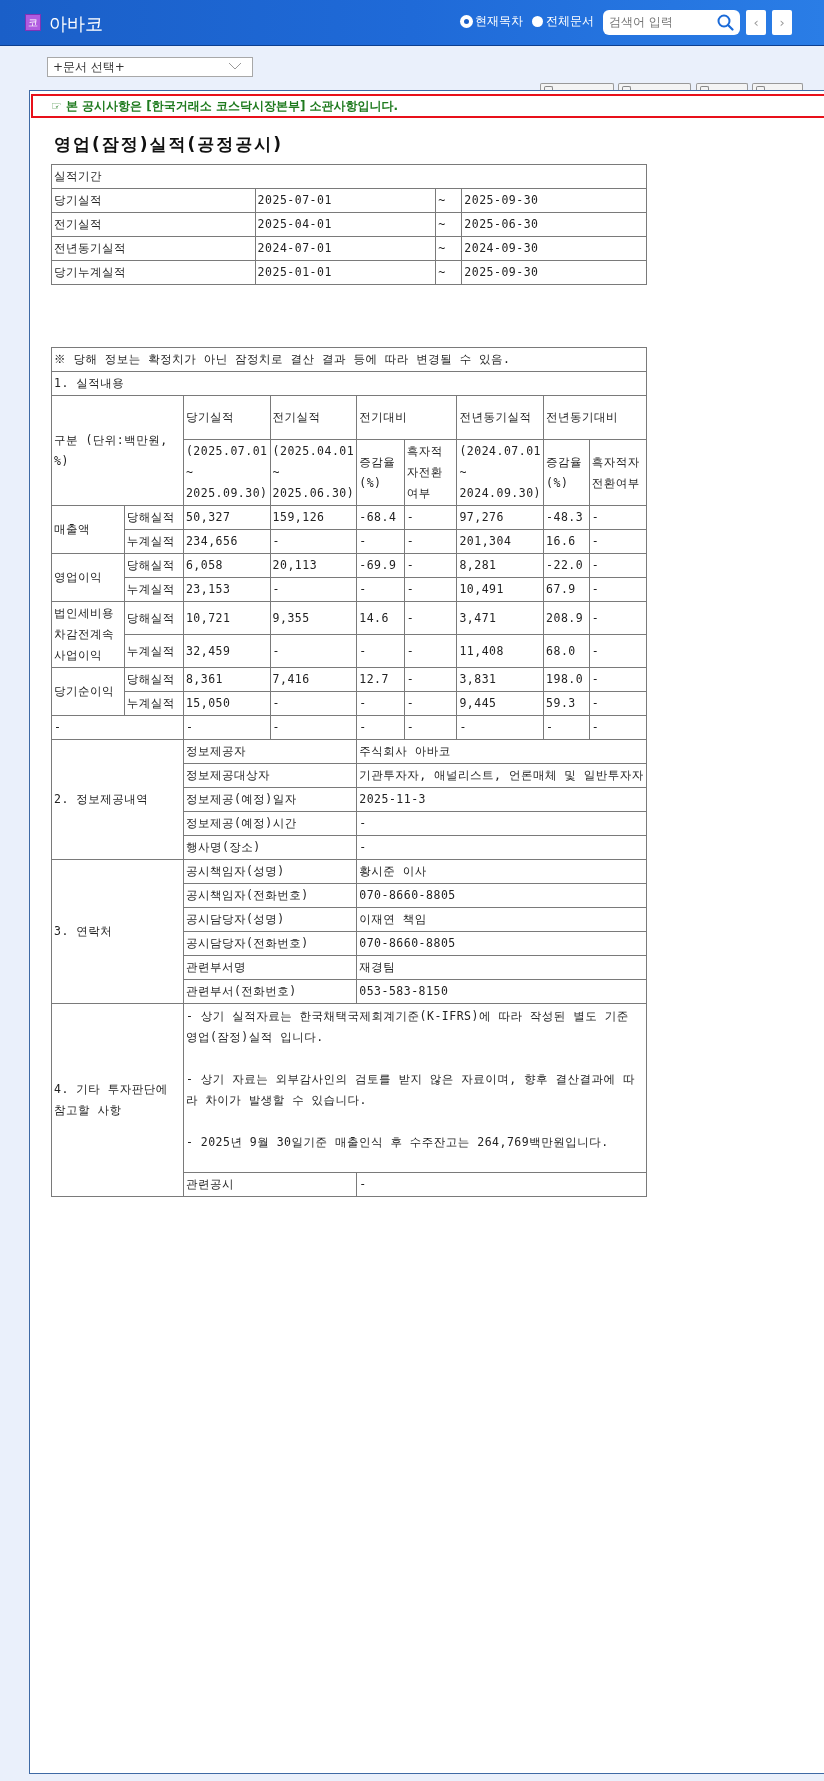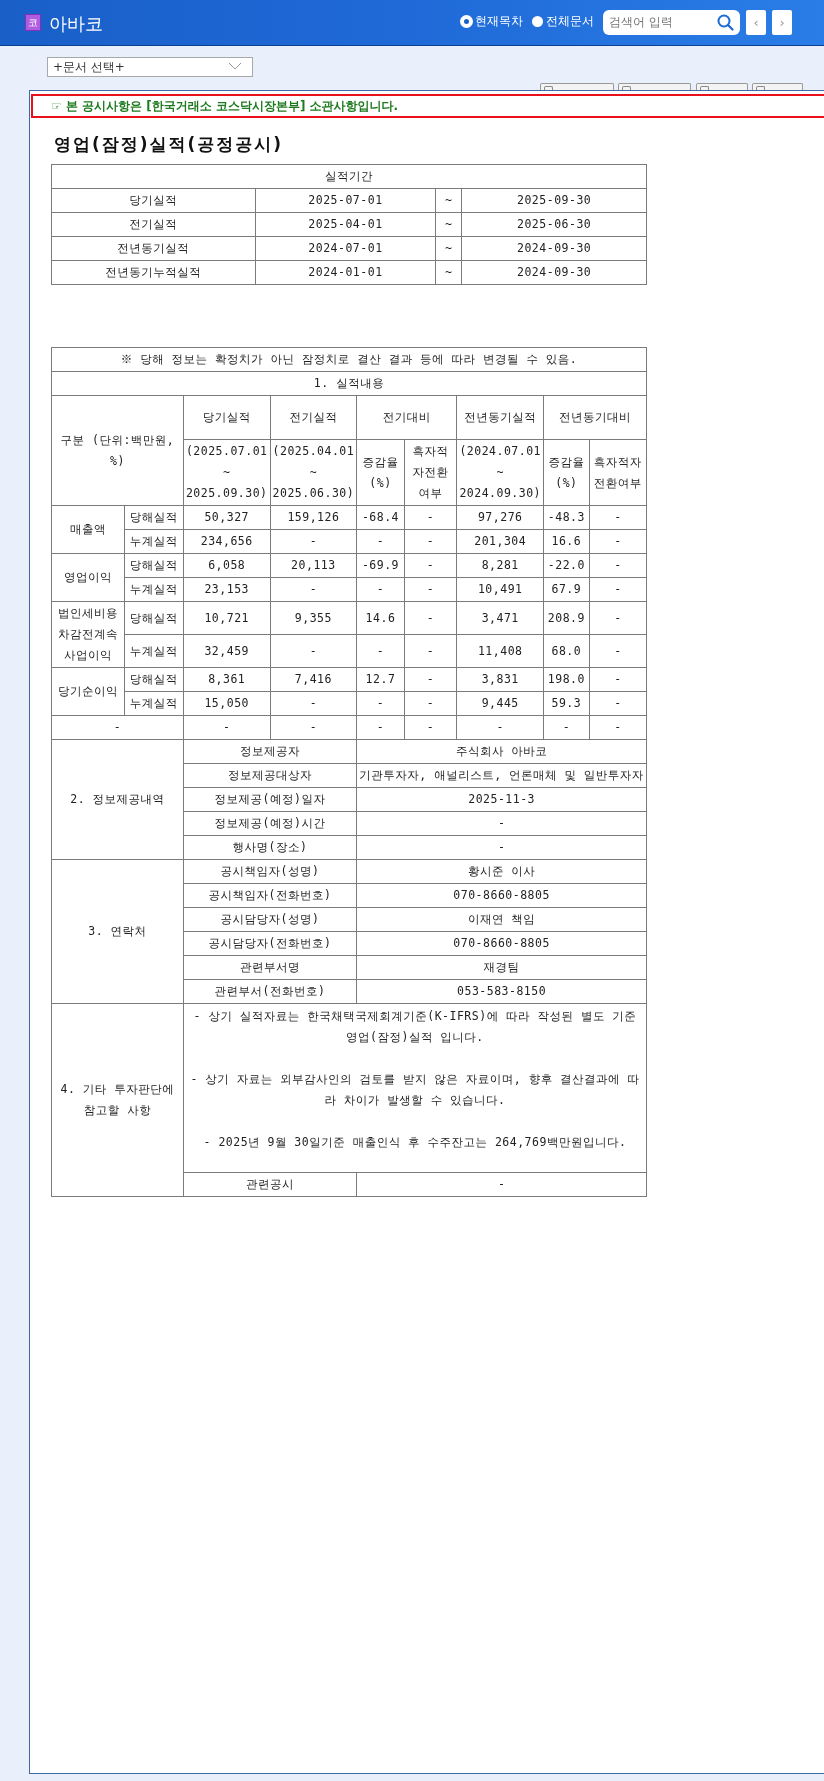--- a/index.html
+++ b/index.html
@@ -26,21 +26,21 @@
   .doc-select .chev { position: absolute; right: 10px; top: 2px; width: 14px; height: 12px; }
   .tool-btn { position: absolute; top: 83px; height: 10px; border: 1px solid #999; border-bottom: none;
     border-radius: 2px 2px 0 0; background: #f4f4f4; }
   .tool-btn .ic { position: absolute; left: 3px; top: 2px; width: 9px; height: 8px; border: 1px solid #888; border-bottom: none; border-radius: 2px 2px 0 0; }
   .doc-frame { position: absolute; left: 29px; top: 90px; width: 800px; height: 1684px; background: #fff;
     border: 1px solid #3f6aa5; }
   .notice { position: absolute; left: 1px; top: 3px; width: 800px; height: 24px; border: 2px solid #e8101a;
     font-size: 12px; font-weight: bold; color: #1e7a1e; padding: 2px 0 0 18px; }
   .doc-title { position: absolute; left: 24px; top: 42px; font-size: 17px; font-weight: bold; color: #111; letter-spacing: 2px; }
   table { position: absolute; border-collapse: collapse; font-family: "DejaVu Sans Mono", "Liberation Mono", monospace;
-    font-size: 11.5px; color: #222; text-align: center; }
+    font-size: 11.5px; color: #222; }
   td { border: 1px solid #7a7a7a; padding: 0 2px; vertical-align: middle; line-height: 23px; letter-spacing: 0.5px; }
   .period { left: 21px; top: 73px; width: 596px; }
   .period td { height: 24px; }
   .main { left: 21px; top: 238px; width: 596px; margin-top: 18px; }
   .main td { height: 24px; }
   .wrap { line-height: 21px; }
 </style>
 </head>
 <body>
 
@@ -115,24 +115,24 @@
       <td>~</td>
       <td>2025-06-30</td>
     </tr>
     <tr>
       <td>전년동기실적</td>
       <td>2024-07-01</td>
       <td>~</td>
       <td>2024-09-30</td>
     </tr>
     <tr>
-      <td>전년동기누적실적</td>
-      <td>2024-01-01</td>
+      <td>당기누계실적</td>
+      <td>2025-01-01</td>
       <td>~</td>
-      <td>2024-09-30</td>
+      <td>2025-09-30</td>
     </tr>
   </tbody>
     </table>
 
   <table class="main">
     <colgroup>
       <col style="width:78px">
         <col style="width:63px">
         <col style="width:81px">
         <col style="width:81px">

